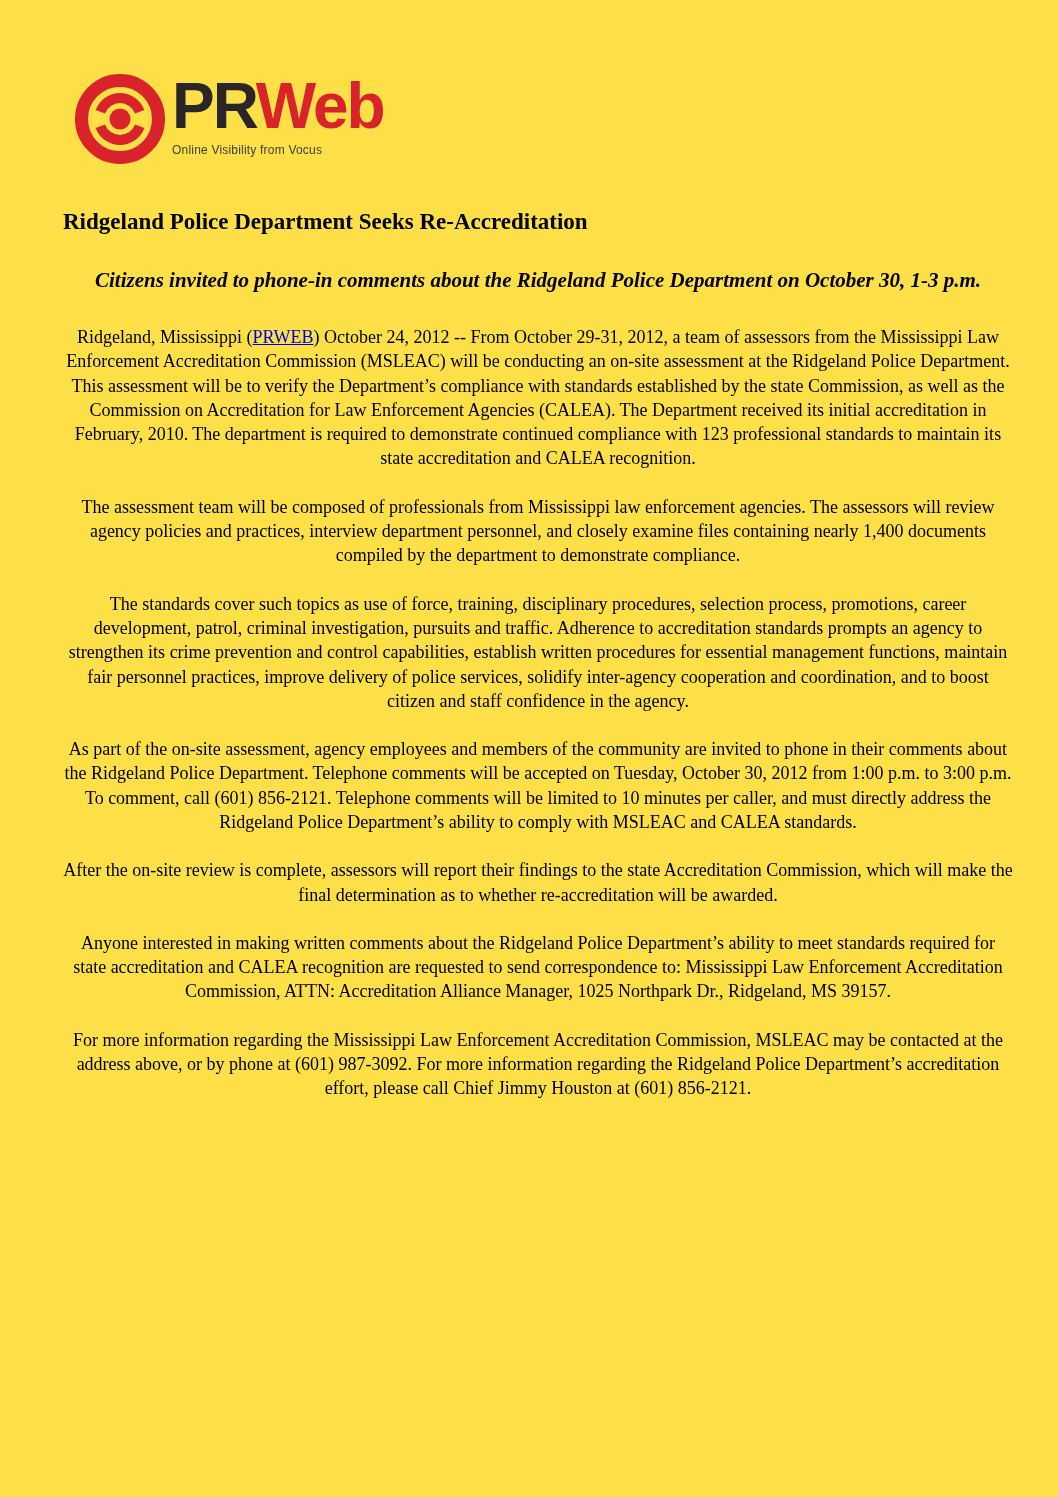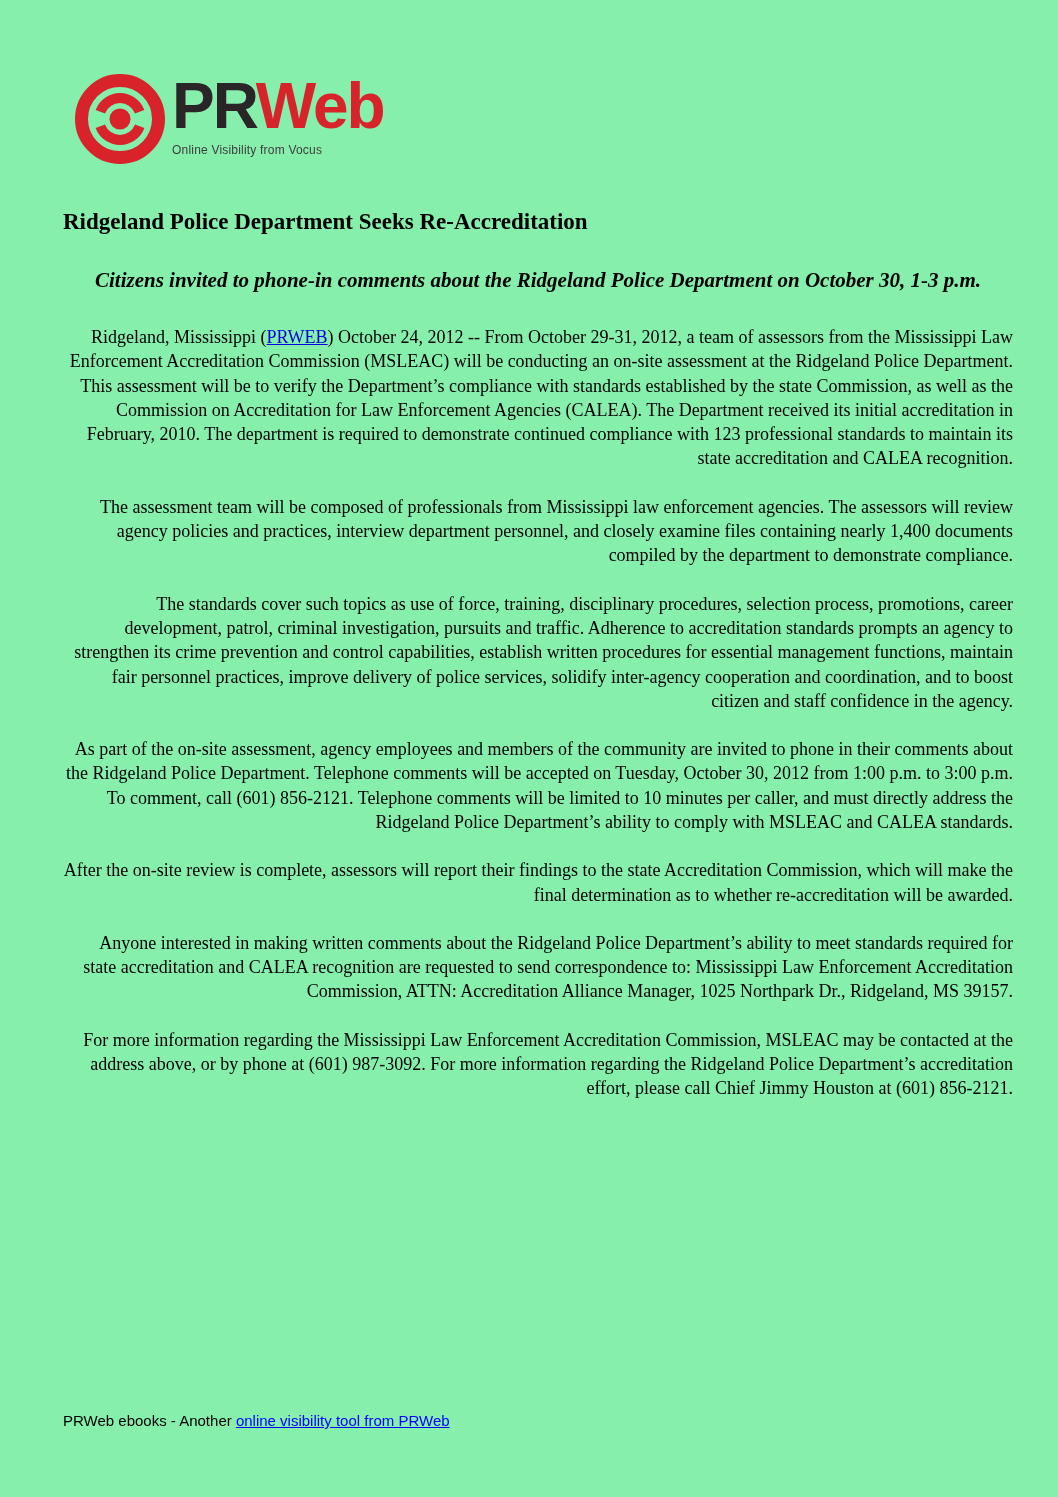--- a/index.html
+++ b/index.html
@@ -4,21 +4,21 @@
 <style>
   html, body {
     margin: 0;
     padding: 0;
     background: #ffffff;
   }
   .page {
     position: relative;
     width: 1058px;
     height: 1497px;
-    background: #86efac;
+    background: #fde047;
     overflow: hidden;
     font-family: "Liberation Serif", serif;
     color: #000000;
   }
   
   .logo {
     position: absolute;
     top: 73px;
     left: 74px;
     display: flex;
@@ -70,21 +70,21 @@
     font-size: 21px;
     font-style: italic;
     margin: 0 0 31px 0;
     line-height: 1.35;
     text-align: center;
   }
   .body-text p {
     font-size: 18px;
     line-height: 24.3px;
     margin: 0 0 24px 0;
-    text-align: right;
+    text-align: center;
   }
   a.inline-link {
     color: #0000e0;
     text-decoration: underline;
   }
   
   .footer {
     position: absolute;
     top: 1412px;
     left: 63px;
@@ -124,17 +124,14 @@
       <p><span>Ridgeland, Mississippi (</span><a href="#" class="inline-link">PRWEB</a><span>) October 24, 2012 -- From October 29-31, 2012, a team of assessors from the Mississippi Law Enforcement Accreditation Commission (MSLEAC) will be conducting an on-site assessment at the Ridgeland Police Department. This assessment will be to verify the Department’s compliance with standards established by the state Commission, as well as the Commission on Accreditation for Law Enforcement Agencies (CALEA). The Department received its initial accreditation in February, 2010. The department is required to demonstrate continued compliance with 123 professional standards to maintain its state accreditation and CALEA recognition.</span></p>
       <p>The assessment team will be composed of professionals from Mississippi law enforcement agencies. The assessors will review agency policies and practices, interview department personnel, and closely examine files containing nearly 1,400 documents compiled by the department to demonstrate compliance.</p>
       <p>The standards cover such topics as use of force, training, disciplinary procedures, selection process, promotions, career development, patrol, criminal investigation, pursuits and traffic. Adherence to accreditation standards prompts an agency to strengthen its crime prevention and control capabilities, establish written procedures for essential management functions, maintain fair personnel practices, improve delivery of police services, solidify inter-agency cooperation and coordination, and to boost citizen and staff confidence in the agency.</p>
       <p>As part of the on-site assessment, agency employees and members of the community are invited to phone in their comments about the Ridgeland Police Department. Telephone comments will be accepted on Tuesday, October 30, 2012 from 1:00 p.m. to 3:00 p.m. To comment, call (601) 856-2121. Telephone comments will be limited to 10 minutes per caller, and must directly address the Ridgeland Police Department’s ability to comply with MSLEAC and CALEA standards.</p>
       <p>After the on-site review is complete, assessors will report their findings to the state Accreditation Commission, which will make the final determination as to whether re-accreditation will be awarded.</p>
       <p>Anyone interested in making written comments about the Ridgeland Police Department’s ability to meet standards required for state accreditation and CALEA recognition are requested to send correspondence to: Mississippi Law Enforcement Accreditation Commission, ATTN: Accreditation Alliance Manager, 1025 Northpark Dr., Ridgeland, MS 39157.</p>
       <p>For more information regarding the Mississippi Law Enforcement Accreditation Commission, MSLEAC may be contacted at the address above, or by phone at (601) 987-3092. For more information regarding the Ridgeland Police Department’s accreditation effort, please call Chief Jimmy Houston at (601) 856-2121.</p>
     </div>
   </div>
 
-  <div class="footer">
-    <span>PRWeb ebooks - Another </span><a href="#">online visibility tool from PRWeb</a>
-  </div>
 
 </div>
 
 </body></html>

